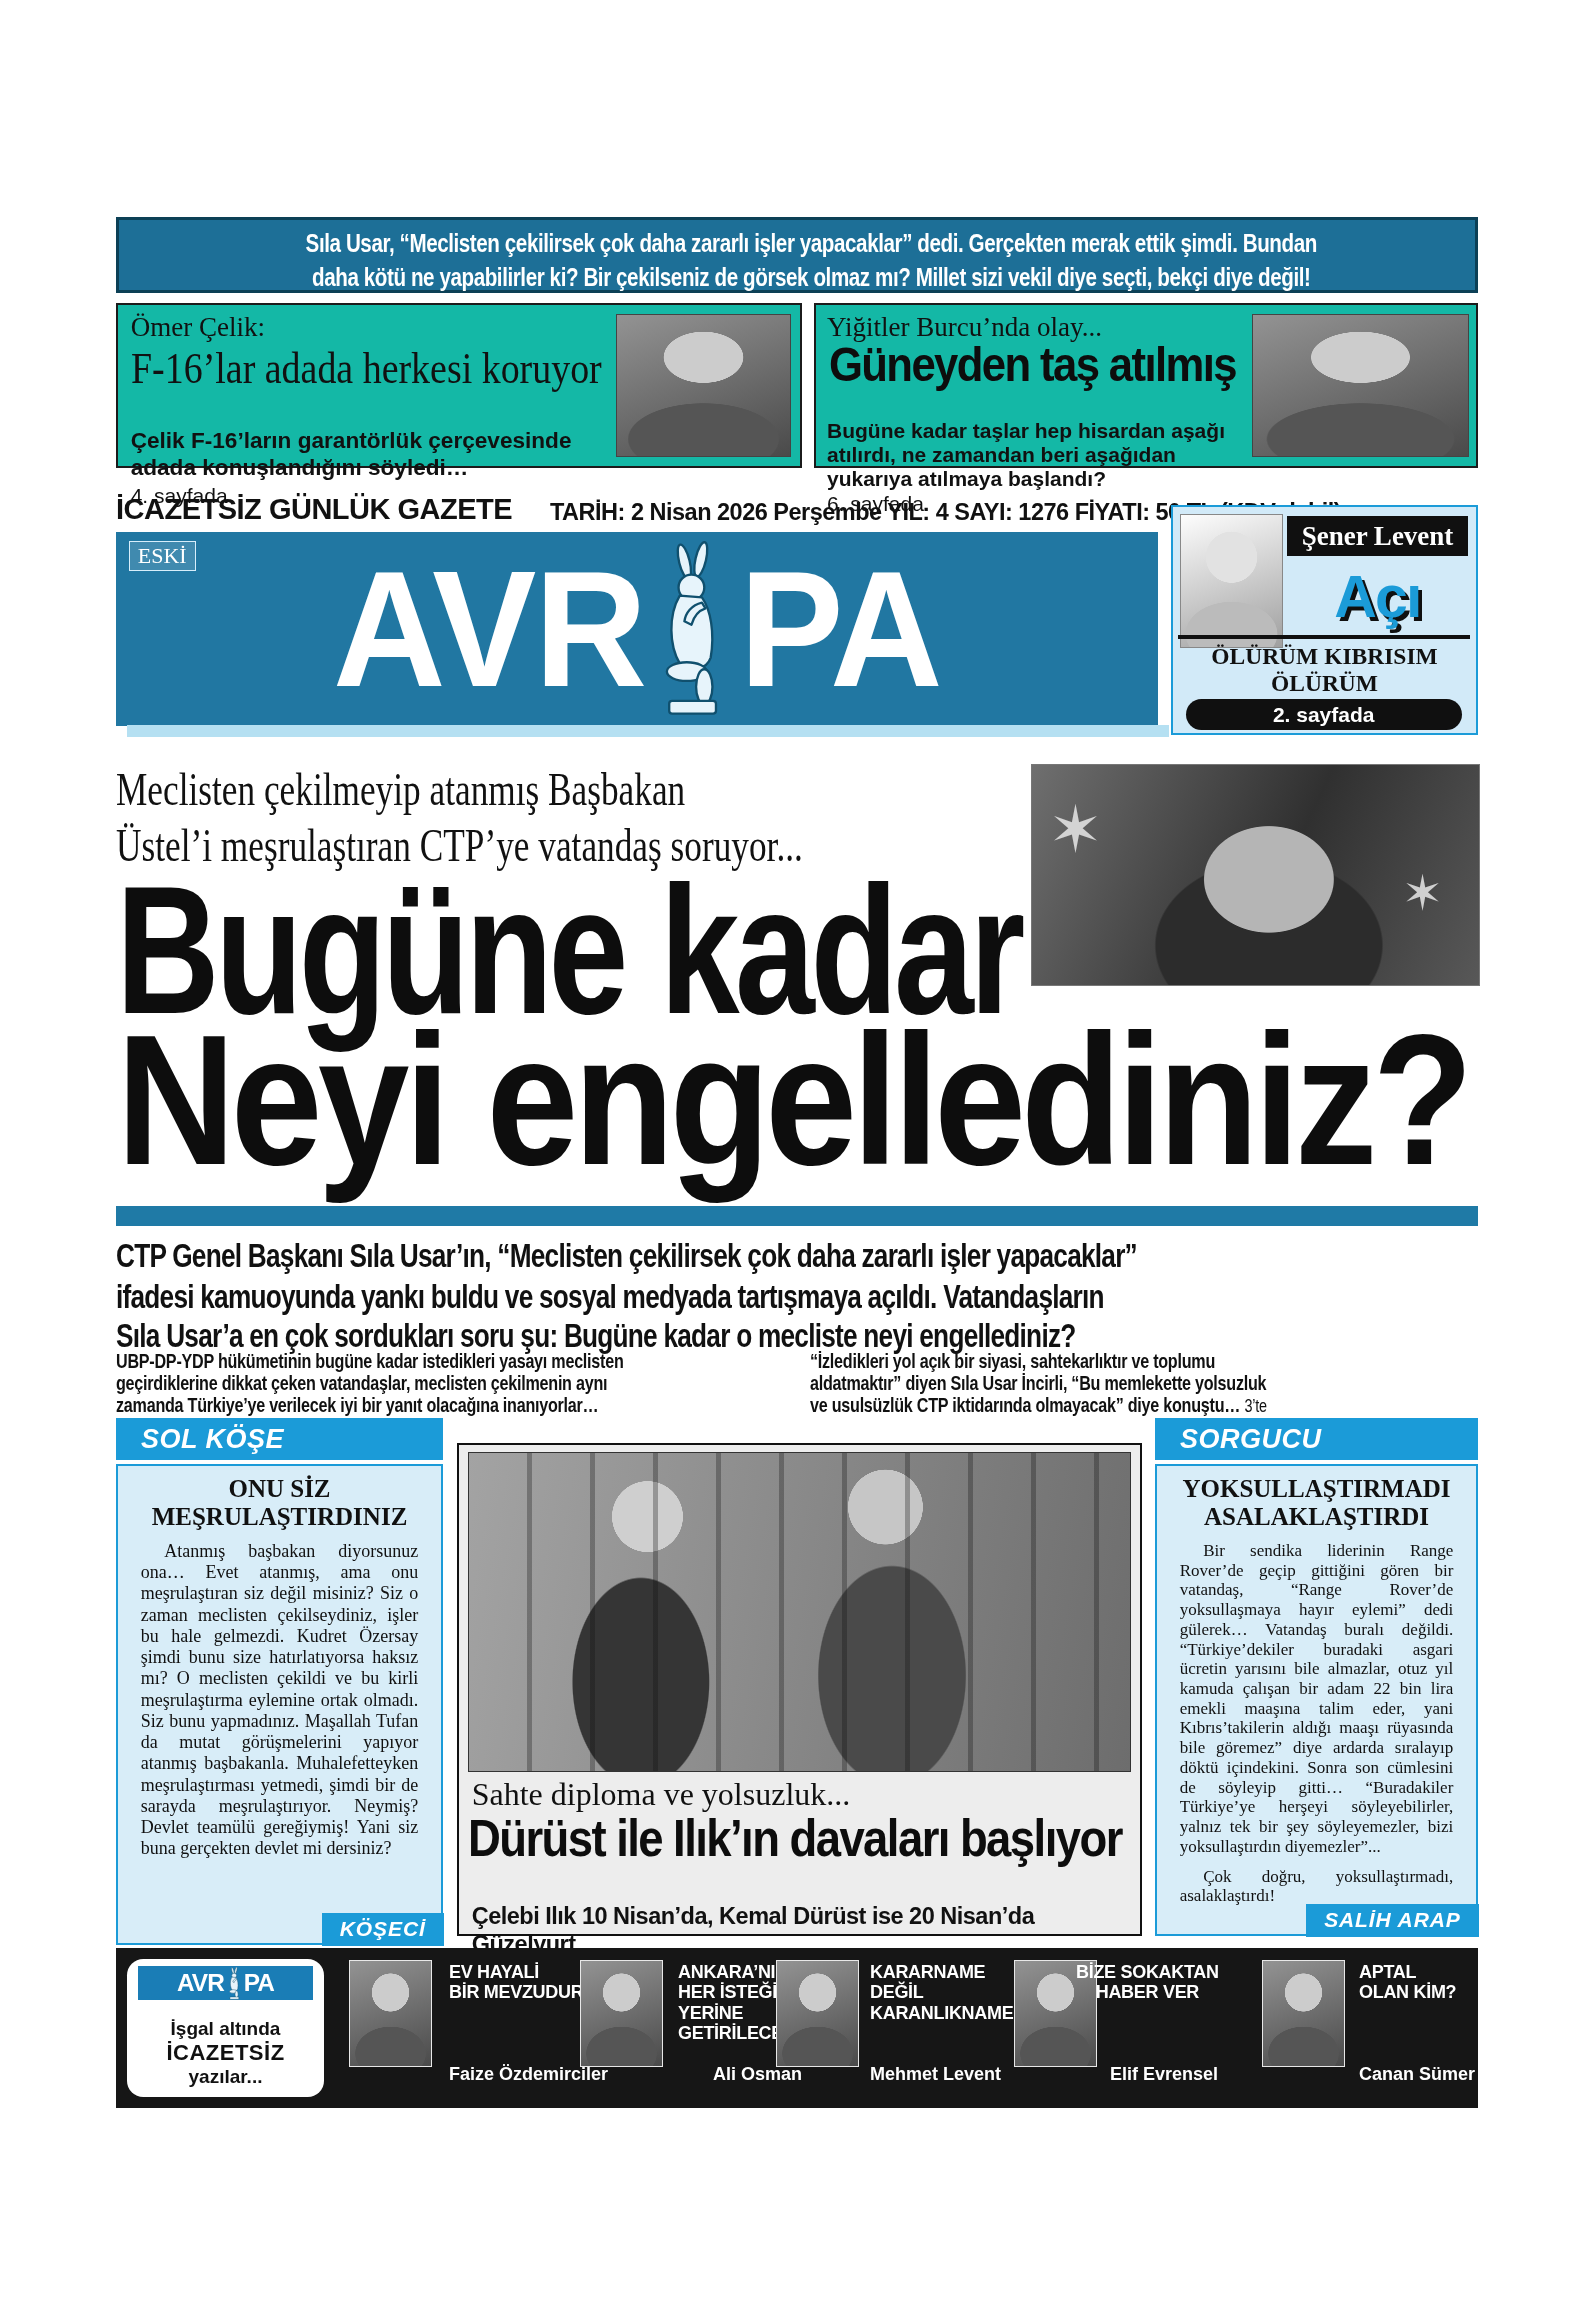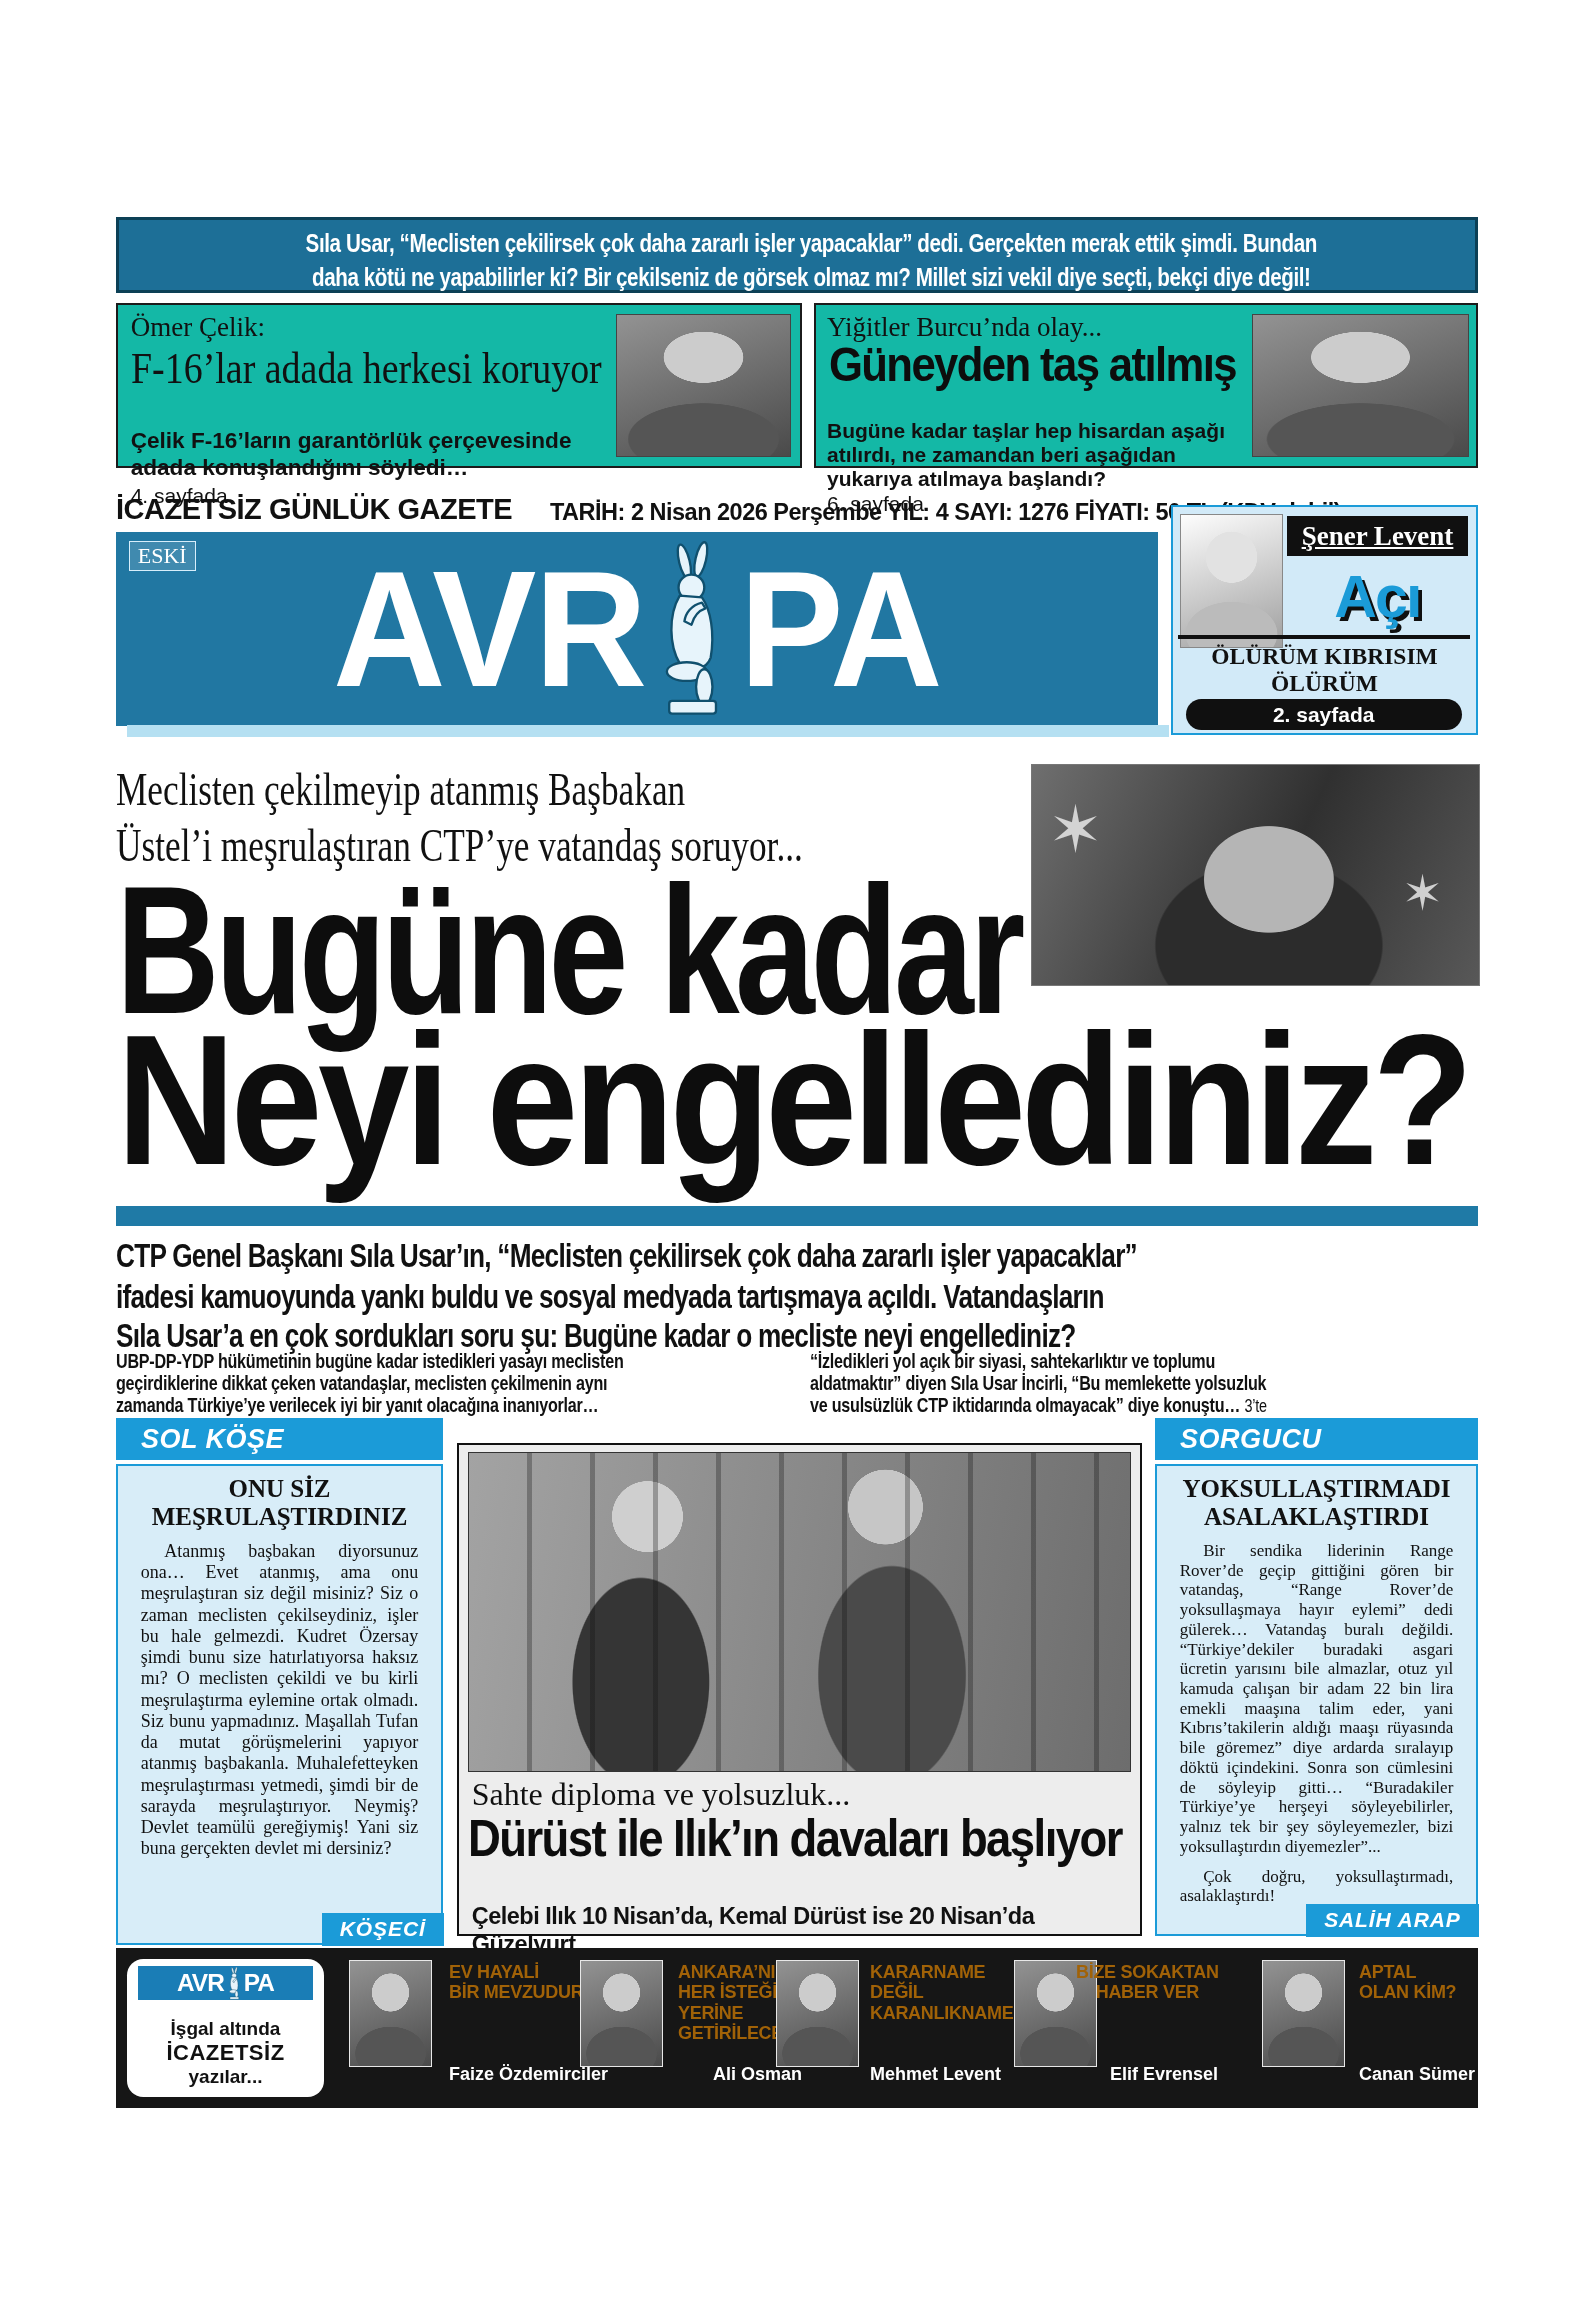--- a/index.html
+++ b/index.html
@@ -42,21 +42,21 @@
   .logo-word{font-size:156px;font-weight:bold;color:#fff;letter-spacing:-1.8px;line-height:1;transform:scaleY(1.06);}
 
   
   .aci-box{left:1171px;top:505px;width:307px;height:230px;background:#d2eaf8;border:2.7px solid #1b9bd8;box-sizing:border-box;}
   .aci-photo{left:7.2px;top:7.2px;width:101px;height:132px;border:0.9px solid #888;
       background:
         radial-gradient(ellipse 42% 32% at 50% 32%, #e2e2e2 0 60%, rgba(0,0,0,0) 61%),
         radial-gradient(ellipse 75% 40% at 50% 90%, #bbb 0 60%, rgba(0,0,0,0) 61%),
         linear-gradient(160deg,#fdfdfd,#9f9f9f);}
   .aci-namebar{left:114px;top:9px;width:181px;height:40px;background:#101010;color:#fff;
-        font-family:"Liberation Serif",serif;font-weight:bold;font-size:27px;display:flex;align-items:center;justify-content:center;text-decoration:underline;}
+        font-family:"Liberation Serif",serif;font-weight:bold;font-size:27px;display:flex;align-items:center;justify-content:center;}
   .aci-logo{left:114px;top:51px;width:181px;height:78px;display:flex;align-items:center;justify-content:center;
         font-size:59px;font-weight:bold;color:#1b9bd8;text-shadow:3.6px 3.6px 0 #101010;letter-spacing:-1.8px;}
   .aci-rule{left:4.5px;top:128px;width:292px;height:3.6px;background:#101010;}
   .aci-title{left:0;top:136px;width:100%;font-family:"Liberation Serif",serif;font-weight:bold;font-size:23.5px;line-height:1.15;text-align:center;}
   .aci-pill{left:12.7px;top:192px;width:276px;height:31px;background:#101010;border-radius:15.4px;color:#fff;
         font-size:21px;font-weight:bold;display:flex;align-items:center;justify-content:center;}
 
   
   .lead-kicker{left:116px;top:762px;width:1086px;font-family:"Liberation Serif",serif;
         font-size:42px;line-height:1.18;transform:scale(0.84,1.12);letter-spacing:0;}
@@ -110,21 +110,21 @@
 
   
   .footer{left:116px;top:1948px;width:1362px;height:160px;background:#161616;}
   .fcard{left:11px;top:11px;width:197px;height:138px;background:#fff;border-radius:16.3px;text-align:center;box-sizing:border-box;padding-top:7.2px;}
   .fcard-logo{margin:0 auto;width:175px;height:34px;background:#1a7db6;display:flex;align-items:center;justify-content:center;gap:2.7px;
         color:#fff;font-weight:bold;font-size:24.4px;letter-spacing:-0.9px;}
   .fcard-l1{font-size:19px;font-weight:bold;margin-top:18px;}
   .fcard-l2{font-size:22px;font-weight:bold;letter-spacing:0.5px;}
   .fcard-l3{font-size:19px;font-weight:bold;}
   .fphoto{top:11.8px;width:83px;height:107px;border:1.8px solid #e8e8e8;box-sizing:border-box;}
-  .ftitle{top:13.6px;color:#a16207;font-weight:bold;font-size:18px;line-height:1.14;letter-spacing:-0.3px;}
+  .ftitle{top:13.6px;color:#ffffff;font-weight:bold;font-size:18px;line-height:1.14;letter-spacing:-0.3px;}
   .fname{top:116px;color:#fff;font-weight:bold;font-size:18px;}
 </style>
 </head>
 <body>
 
 <div id="page">
 
   <div class="abs banner">
     <span class="abs banner-text squeeze">Sıla Usar, “Meclisten çekilirsek çok daha zararlı işler yapacaklar” dedi. Gerçekten merak ettik şimdi. Bundan
 daha kötü ne yapabilirler ki? Bir çekilseniz de görsek olmaz mı? Millet sizi vekil diye seçti, bekçi diye değil!</span>

